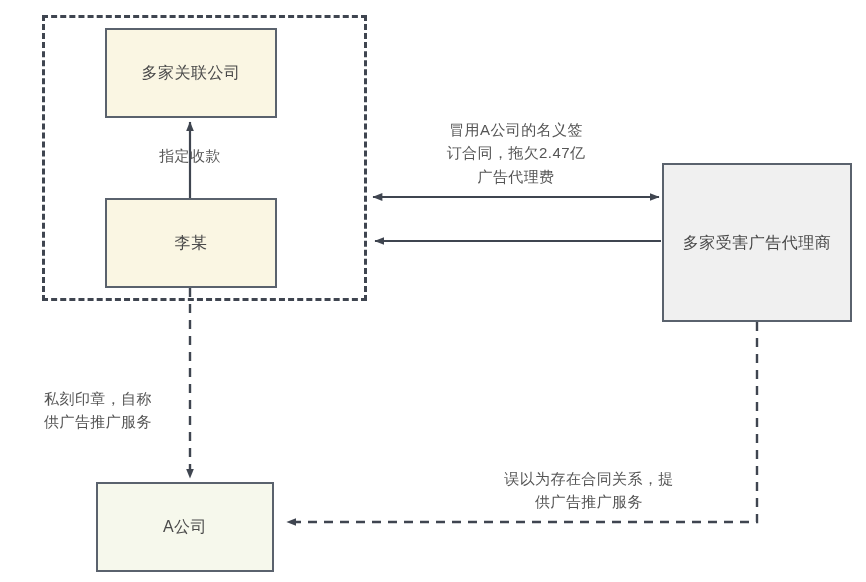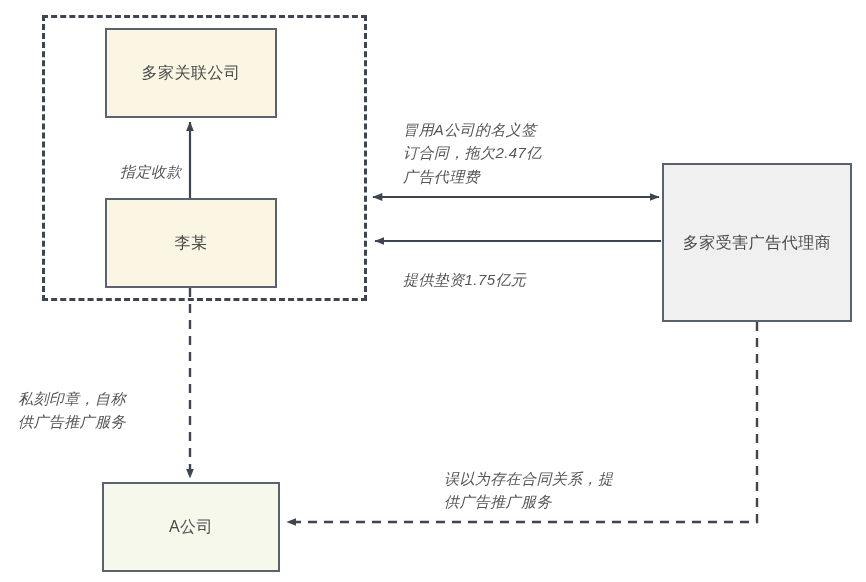--- a/index.html
+++ b/index.html
@@ -45,24 +45,23 @@
   }
   .node-cream { background: #faf6e3; }
   .node-ivory { background: #f6f8ec; }
   .node-gray  { background: #f0f0f0; text-align: right; }
 
   .edge-label {
     position: absolute;
     font-size: 15px;
     line-height: 1.55;
     color: #555555;
-    text-align: left;
+    text-align: center;
     letter-spacing: 0.4px;
     white-space: pre-line;
-    font-style: italic;
   }
   .group-box {
     position: absolute;
     box-sizing: border-box;
     border: 3px dashed #3f4550;
     background: transparent;
   }
 </style>
 </head>
 <body>
@@ -93,35 +92,34 @@
   </svg>
 
   <div class="node node-cream" style="left:105px; top:28px; width:172px; height:90px;">
     <span class="node-inner">多家关联公司</span>
   </div>
 
   <div class="node node-cream" style="left:105px; top:198px; width:172px; height:90px;">
     <span class="node-inner">李某</span>
   </div>
 
-  <div class="node node-ivory" style="left:102px; top:482px; width:178px; height:90px;">
+  <div class="node node-ivory" style="left:96px; top:482px; width:178px; height:90px;">
     <span class="node-inner">A公司</span>
   </div>
 
   <div class="node node-gray" style="left:662px; top:163px; width:190px; height:159px;">
     <span class="node-inner">多家受害广告代理商</span>
   </div>
 
-  <div class="edge-label" style="left:120px; top:160px; width:140px;">指定收款</div>
+  <div class="edge-label" style="left:120px; top:144px; width:140px;">指定收款</div>
 
   <div class="edge-label" style="left:403px; top:118px; width:226px;">冒用A公司的名义签
 订合同，拖欠2.47亿
 广告代理费</div>
 
-  <div class="edge-label" style="left:403px; top:268px; width:226px;">提供垫资1.75亿元</div>
 
   <div class="edge-label" style="left:18px; top:387px; width:160px;">私刻印章，自称
 供广告推广服务</div>
 
   <div class="edge-label" style="left:444px; top:467px; width:290px;">误以为存在合同关系，提
 供广告推广服务</div>
 
 </div>
 
 </body></html>

